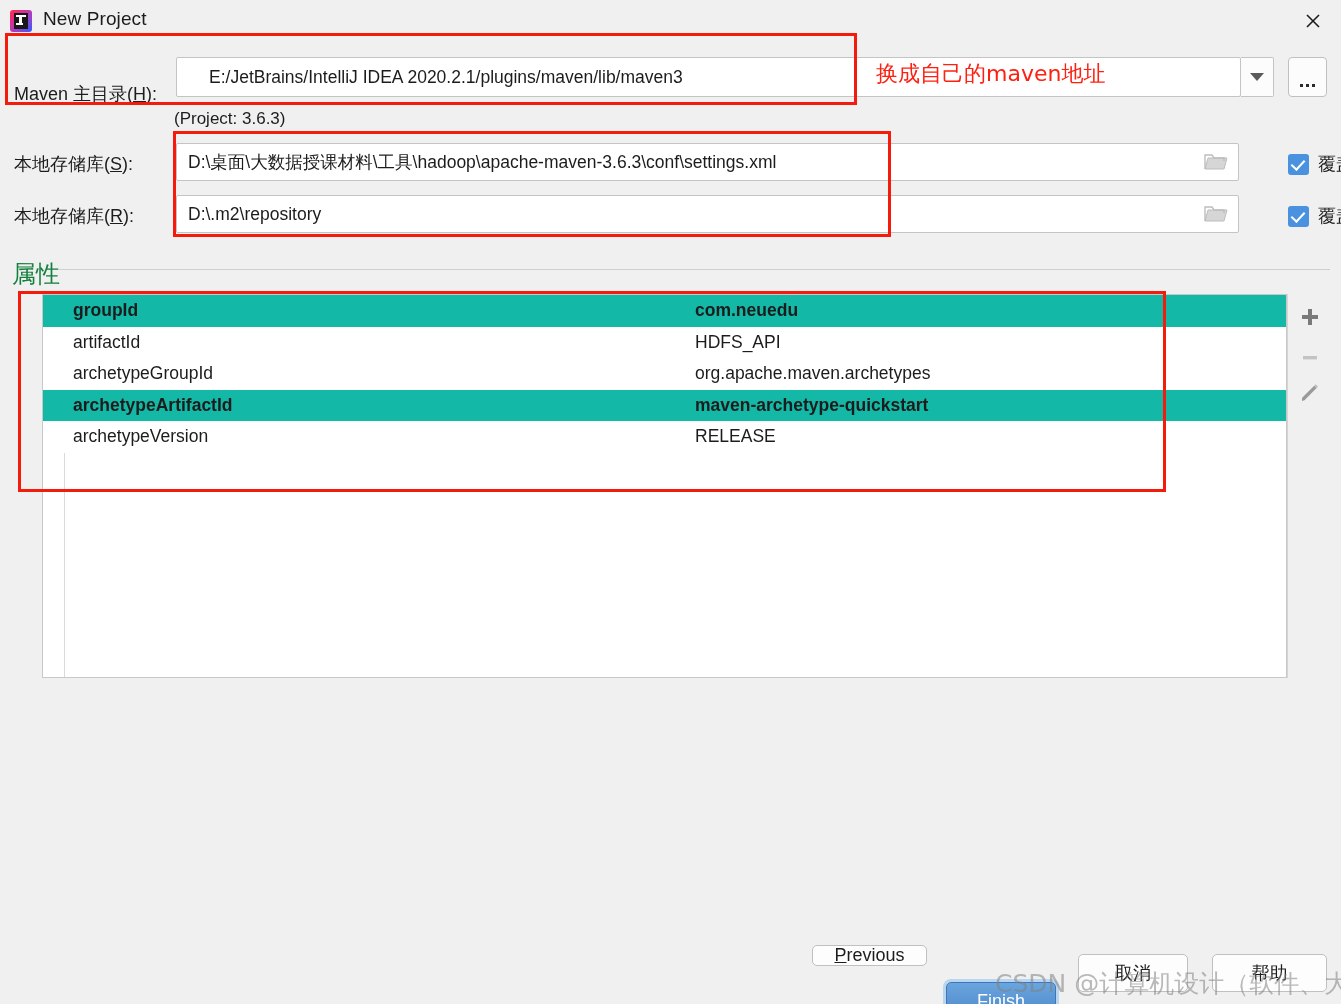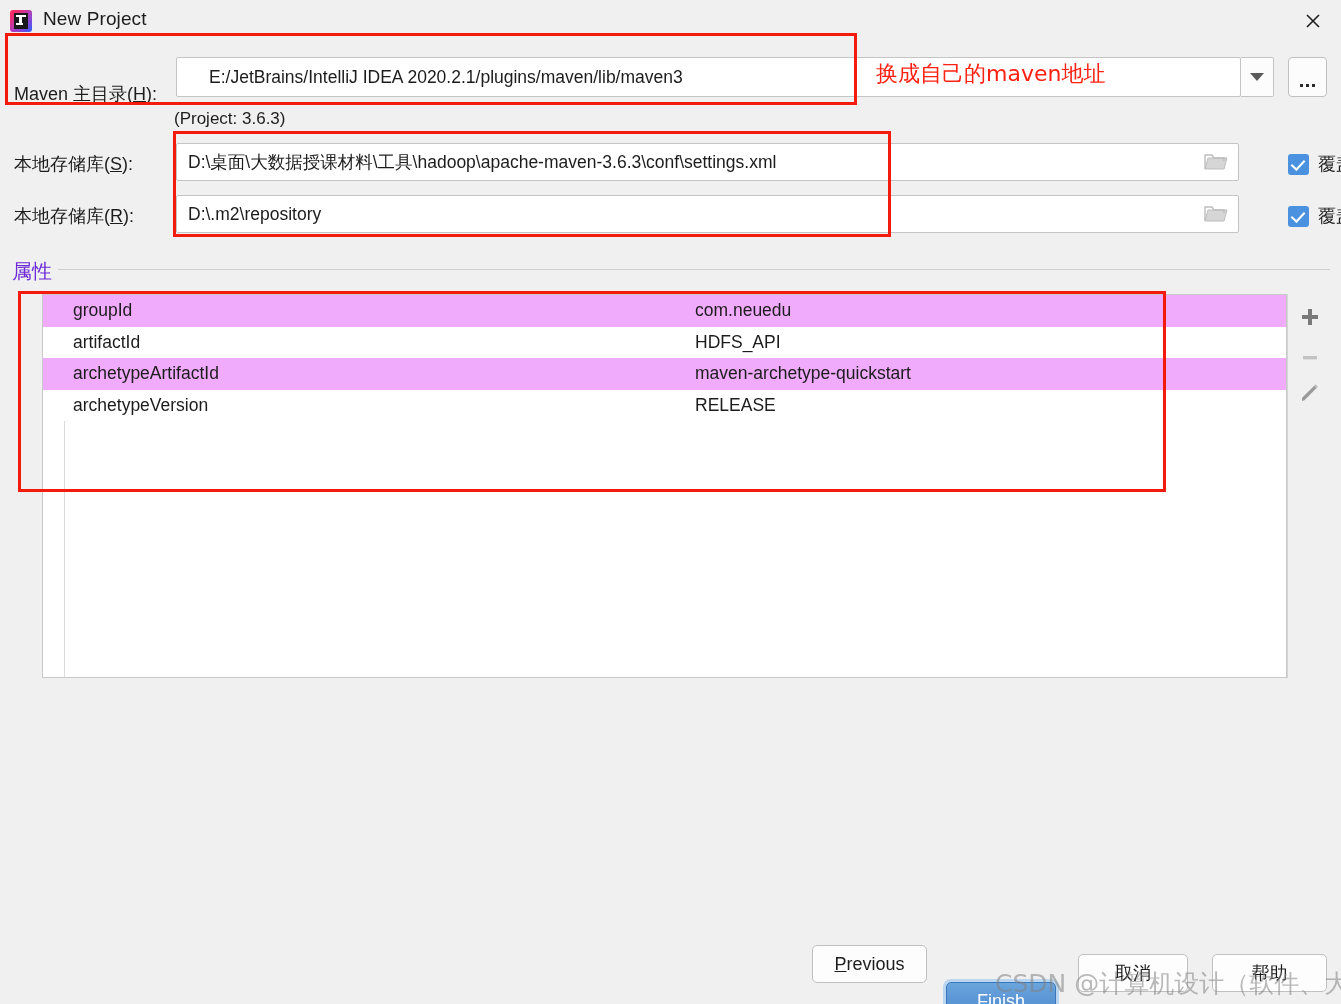--- a/index.html
+++ b/index.html
@@ -149,22 +149,22 @@
   .version-note {
     position: absolute;
     font-size: 17px;
     color: #1c1c1c;
     white-space: nowrap;
   }
 
   
   .section-title {
     position: absolute;
-    font-size: 20px;
-    color: #6d28d9;
+    font-size: 24px;
+    color: #15803d;
     white-space: nowrap;
   }
   .section-rule {
     position: absolute;
     height: 1px;
     background: #cfcfcf;
   }
 
   .table-panel {
     position: absolute;
@@ -181,21 +181,21 @@
   }
   .row {
     position: relative;
     height: 31.5px;
     display: flex;
     align-items: center;
     font-size: 17.5px;
     color: #1c1c1c;
     white-space: nowrap;
   }
-  .row.odd { background: #f0abfc; }
+  .row.odd { background: #14b8a6; font-weight: bold; }
   .row.even { background: #ffffff; }
   .row .cell-key { position: absolute; left: 30px; }
   .row .cell-val { position: absolute; left: 652px; }
 
   .tbl-toolbar {
     position: absolute;
     background: #f0f0f0;
     border-left: 1px solid #d4d4d4;
   }
   .tool-btn {
@@ -335,20 +335,24 @@
   <div class="table-panel" style="left:42px; top:294px; width:1245px; height:384px;">
     <div class="gutter"></div>
     <div id="rows-host">
         <div class="row odd">
           <span class="cell-key">groupId</span>
           <span class="cell-val">com.neuedu</span>
         </div>
         <div class="row even">
           <span class="cell-key">artifactId</span>
           <span class="cell-val">HDFS_API</span>
+        </div>
+        <div class="row even">
+          <span class="cell-key">archetypeGroupId</span>
+          <span class="cell-val">org.apache.maven.archetypes</span>
         </div>
         <div class="row odd">
           <span class="cell-key">archetypeArtifactId</span>
           <span class="cell-val">maven-archetype-quickstart</span>
         </div>
         <div class="row even">
           <span class="cell-key">archetypeVersion</span>
           <span class="cell-val">RELEASE</span>
         </div>
       </div>
@@ -374,21 +378,21 @@
     </div>
   </div>
 
   <div class="redbox" style="left:5px; top:33px; width:852px; height:72px;"></div>
   <div class="red-note" style="left:876px; top:59px;">换成自己的maven地址</div>
 
   <div class="redbox" style="left:173px; top:131px; width:718px; height:106px;"></div>
 
   <div class="redbox" style="left:18px; top:291px; width:1148px; height:201px;"></div>
 
-  <div class="btn" style="left:812px; top:945px; width:115px; height:38px;">
+  <div class="btn" style="left:812px; top:945px; width:115px; height:21px;">
     <span><u>P</u><span>revious</span></span>
   </div>
 
   <div class="btn primary" style="left:946px; top:954px; width:110px; height:38px;margin-top:28px;">
     <span><u>F</u><span>inish</span></span>
   </div>
 
   <div class="btn" style="left:1078px; top:954px; width:110px; height:38px;">
     <span>取消</span>
   </div>

